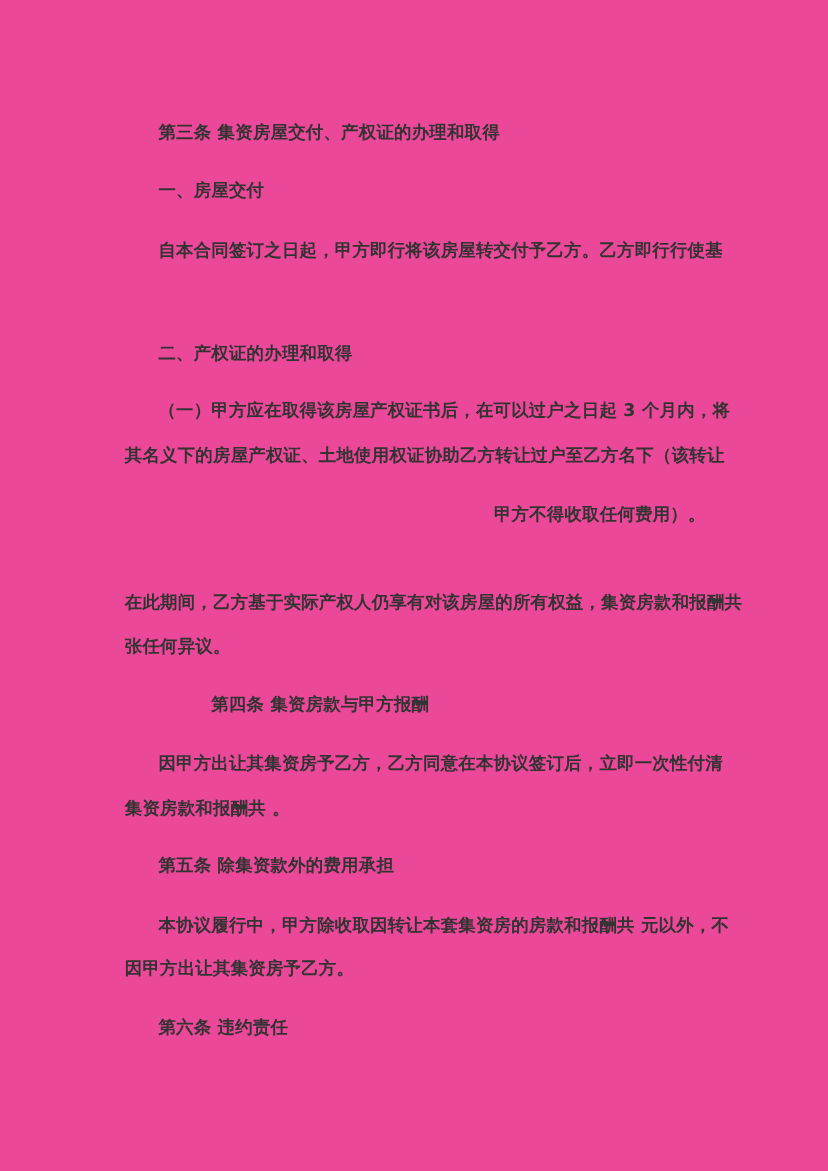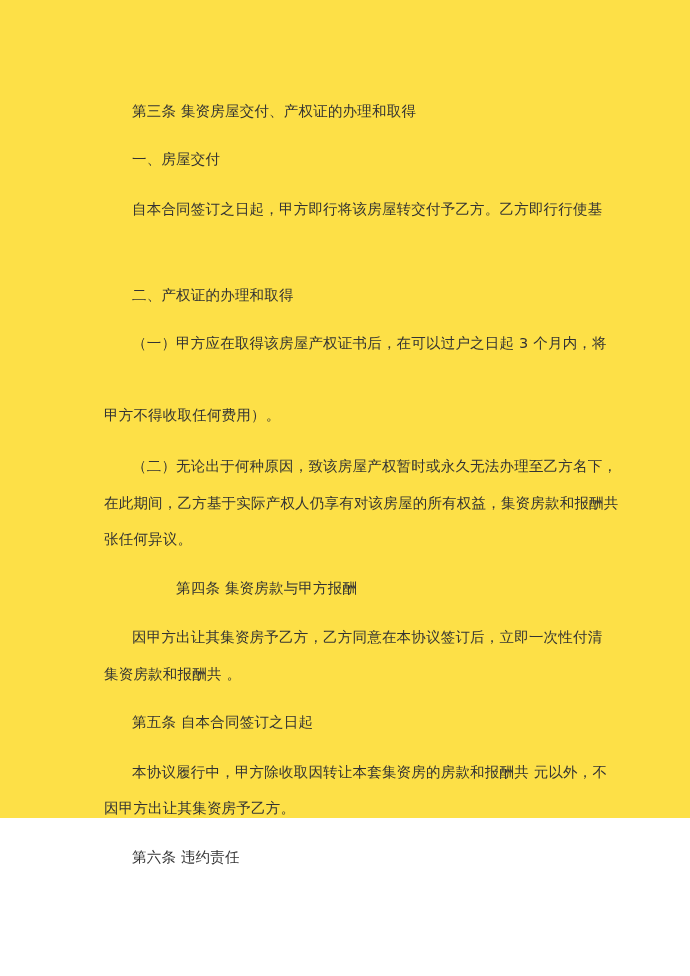--- a/index.html
+++ b/index.html
@@ -13,22 +13,23 @@
     position: relative;
     overflow: hidden;
     font-family: "DejaVu Sans", "Liberation Sans", sans-serif;
     color: #333333;
   }
   .page {
     position: absolute;
     left: 0;
     top: 0;
     width: 690px;
-    height: 818px;
-    background: #fde047;
+    height: 976px;
+    background: #ec4899;
+    font-weight: bold;
   }
   .line {
     position: absolute;
     left: 104px;
     width: 484px;
     font-size: 14.5px;
     line-height: 18px;
     height: 18px;
     white-space: nowrap;
     letter-spacing: 0.2px;
@@ -41,24 +42,24 @@
 </style>
 </head>
 <body>
 
 <div class="page">
   <div class="line indent" style="top:102px;">第三条 集资房屋交付、产权证的办理和取得</div>
   <div class="line indent justify" style="top:200px;">自本合同签订之日起，甲方即行将该房屋转交付予乙方。乙方即行行使基</div>
   <div class="line indent" style="top:150px;">一、房屋交付</div>
   <div class="line indent" style="top:286px;">二、产权证的办理和取得</div>
   <div class="line indent justify" style="top:334px;">（一）甲方应在取得该房屋产权证书后，在可以过户之日起 3 个月内，将</div>
-  <div class="line" style="top:406px;">甲方不得收取任何费用）。</div>
-  <div class="line indent justify" style="top:457px;">（二）无论出于何种原因，致该房屋产权暂时或永久无法办理至乙方名下，</div>
+  <div class="line justify" style="top:371px;">其名义下的房屋产权证、土地使用权证协助乙方转让过户至乙方名下（该转让</div>
+  <div class="line" style="top:420px;text-align:right;">甲方不得收取任何费用）。</div>
   <div class="line justify" style="top:494px;">在此期间，乙方基于实际产权人仍享有对该房屋的所有权益，集资房款和报酬共</div>
   <div class="line" style="top:530px;">张任何异议。</div>
   <div class="line indent" style="top:579px;margin-left:44px;">第四条 集资房款与甲方报酬</div>
   <div class="line indent justify" style="top:628px;">因甲方出让其集资房予乙方，乙方同意在本协议签订后，立即一次性付清</div>
   <div class="line" style="top:665px;">集资房款和报酬共 。</div>
-  <div class="line indent" style="top:713px;">第五条 自本合同签订之日起</div>
+  <div class="line indent" style="top:713px;">第五条 除集资款外的费用承担</div>
   <div class="line indent justify" style="top:763px;">本协议履行中，甲方除收取因转让本套集资房的房款和报酬共 元以外，不</div>
   <div class="line" style="top:799px;">因甲方出让其集资房予乙方。</div>
   <div class="line indent" style="top:848px;">第六条 违约责任</div>
 </div>
 
 </body></html>

